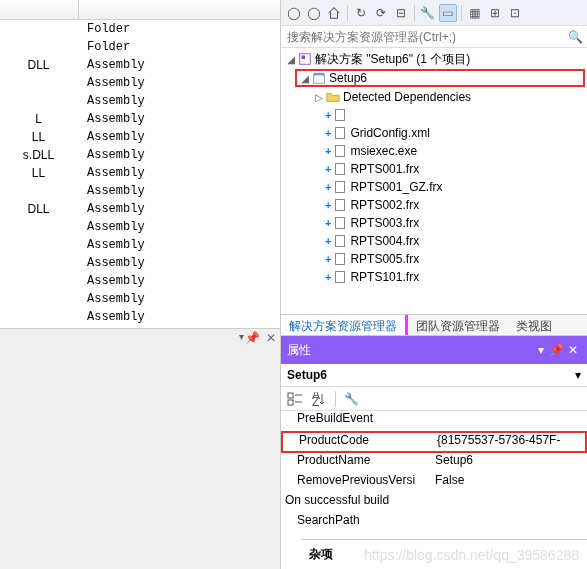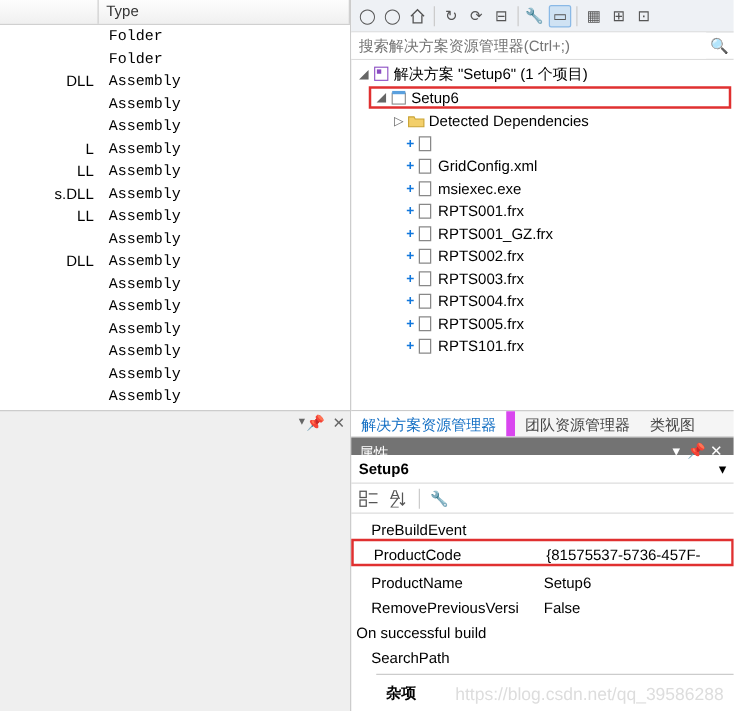--- a/index.html
+++ b/index.html
@@ -8,21 +8,21 @@
 .left-panel { width: 281px; display: flex; flex-direction: column; border-right: 1px solid #ccc; }
 .right-panel { flex: 1; display: flex; flex-direction: column; }
 
 .file-grid { flex: 0 0 auto; }
 .grid-header { display: flex; background: linear-gradient(#fdfdfd,#f0f0f0); border-bottom: 1px solid #d0d0d0; height: 20px; }
 .grid-col { padding: 2px 6px; border-right: 1px solid #d0d0d0; color: #333; }
 .grid-col.name { width: 79px; }
 .grid-col.type { flex: 1; }
 .grid-body { }
 .grid-row { display: flex; height: 18px; align-items: center; }
-.grid-cell.name { width: 79px; padding-left: 2px; overflow: hidden; white-space: nowrap; text-align: right; padding-right: 4px; }
+.grid-cell.name { width: 79px; padding-left: 2px; overflow: hidden; white-space: nowrap; text-align: center; padding-right: 4px; }
 .grid-cell.type { flex: 1; padding-left: 8px; font-family: Liberation Mono, monospace; }
 
 .bottom-gray { flex: 1; background: #efefef; border-top: 1px solid #ccc; position: relative; margin-top: 2px; }
 .pin-btn { position: absolute; top: 2px; right: 20px; color: #666; }
 .close-btn { position: absolute; top: 2px; right: 4px; color: #666; }
 .dropdown-btn { position: absolute; top: 2px; right: 36px; color: #666; font-size: 10px; }
 
 .toolbar { display: flex; align-items: center; gap: 2px; padding: 3px 4px; border-bottom: 1px solid #ddd; background: #eef1f5; height: 26px; }
 .tb-btn { width: 18px; height: 18px; display: flex; align-items: center; justify-content: center; color: #555; cursor: pointer; border-radius: 2px; }
 .tb-sep { width: 1px; height: 16px; background: #ccc; margin: 0 2px; }
@@ -36,52 +36,51 @@
 .tree-row { display: flex; align-items: center; height: 18px; padding-left: 4px; white-space: nowrap; cursor: pointer; }
 .expander { width: 12px; text-align: center; color: #666; font-size: 10px; }
 .tree-icon { width: 16px; height: 16px; display: flex; align-items: center; justify-content: center; margin-right: 2px; }
 .folder-icon { color: #e3b840; }
 .file-icon-doc { border: 1px solid #888; width: 10px; height: 12px; background: #fff; position: relative; }
 .exe-plus { color: #1177dd; font-weight: bold; margin-right: 1px; font-size: 11px; }
 .highlight-red { border: 2px solid #e03030; }
 
 .tab-strip { display: flex; border-top: 1px solid #ccc; border-bottom: 1px solid #ccc; background: #f5f5f5; height: 22px; }
 .tab { padding: 3px 8px; cursor: pointer; color: #444; }
-.tab.active { background: #fff; border-right: 7px solid #d946ef; color: #1570c4; }
-
-.props-title { background: #737373; color: #fff; padding: 4px 6px; display: flex; height: 14px; }
+.tab.active { background: #fff; border-right: 3px solid #d946ef; color: #1570c4; }
+
+.props-title { background: #8b5cf6; color: #fff; padding: 4px 6px; display: flex; align-items: center; height: 28px; }
 .props-title .spacer { flex: 1; }
 .props-title .btn { width: 16px; text-align: center; cursor: pointer; }
 
 .props-sub { padding: 4px 6px; border-bottom: 1px solid #ddd; display: flex; gap: 4px; align-items: center; }
 .props-sub .bold { font-weight: bold; }
 
 .props-toolbar { display: flex; align-items: center; gap: 4px; padding: 2px 4px; border-bottom: 1px solid #ddd; height: 24px; }
 .props-tb-btn { width: 20px; height: 18px; display: flex; align-items: center; justify-content: center; }
 
 .props-grid { }
-.prop-row { display: flex; height: 20px; align-items: flex-end; }
+.prop-row { display: flex; height: 20px; align-items: flex-start; }
 .prop-name { width: 150px; padding-left: 16px; overflow: hidden; white-space: nowrap; }
 .prop-val { flex: 1; padding-left: 4px; overflow: hidden; white-space: nowrap; }
 .prop-row.highlighted { border: 2px solid #e03030; height: 22px; }
 
 .props-footer { border-top: 1px solid #ccc; padding: 6px 8px; margin-top: 6px; margin-left: 20px; }
 
 .watermark { color: #ddd; font-size: 14px; position: absolute; bottom: 6px; right: 8px; pointer-events: none; }
 
 svg { display: block; }
 </style>
 </head>
 <body>
 
 <div class="left-panel">
   <div class="file-grid">
     <div class="grid-header">
       <div class="grid-col name"></div>
-      <div class="grid-col type">Type</div>
     </div>
     <div class="grid-body" id="grid-body">
         <div class="grid-row">
           <div class="grid-cell name"></div>
           <div class="grid-cell type">Folder</div>
         </div>
         <div class="grid-row">
           <div class="grid-cell name"></div>
           <div class="grid-cell type">Folder</div>
         </div>

